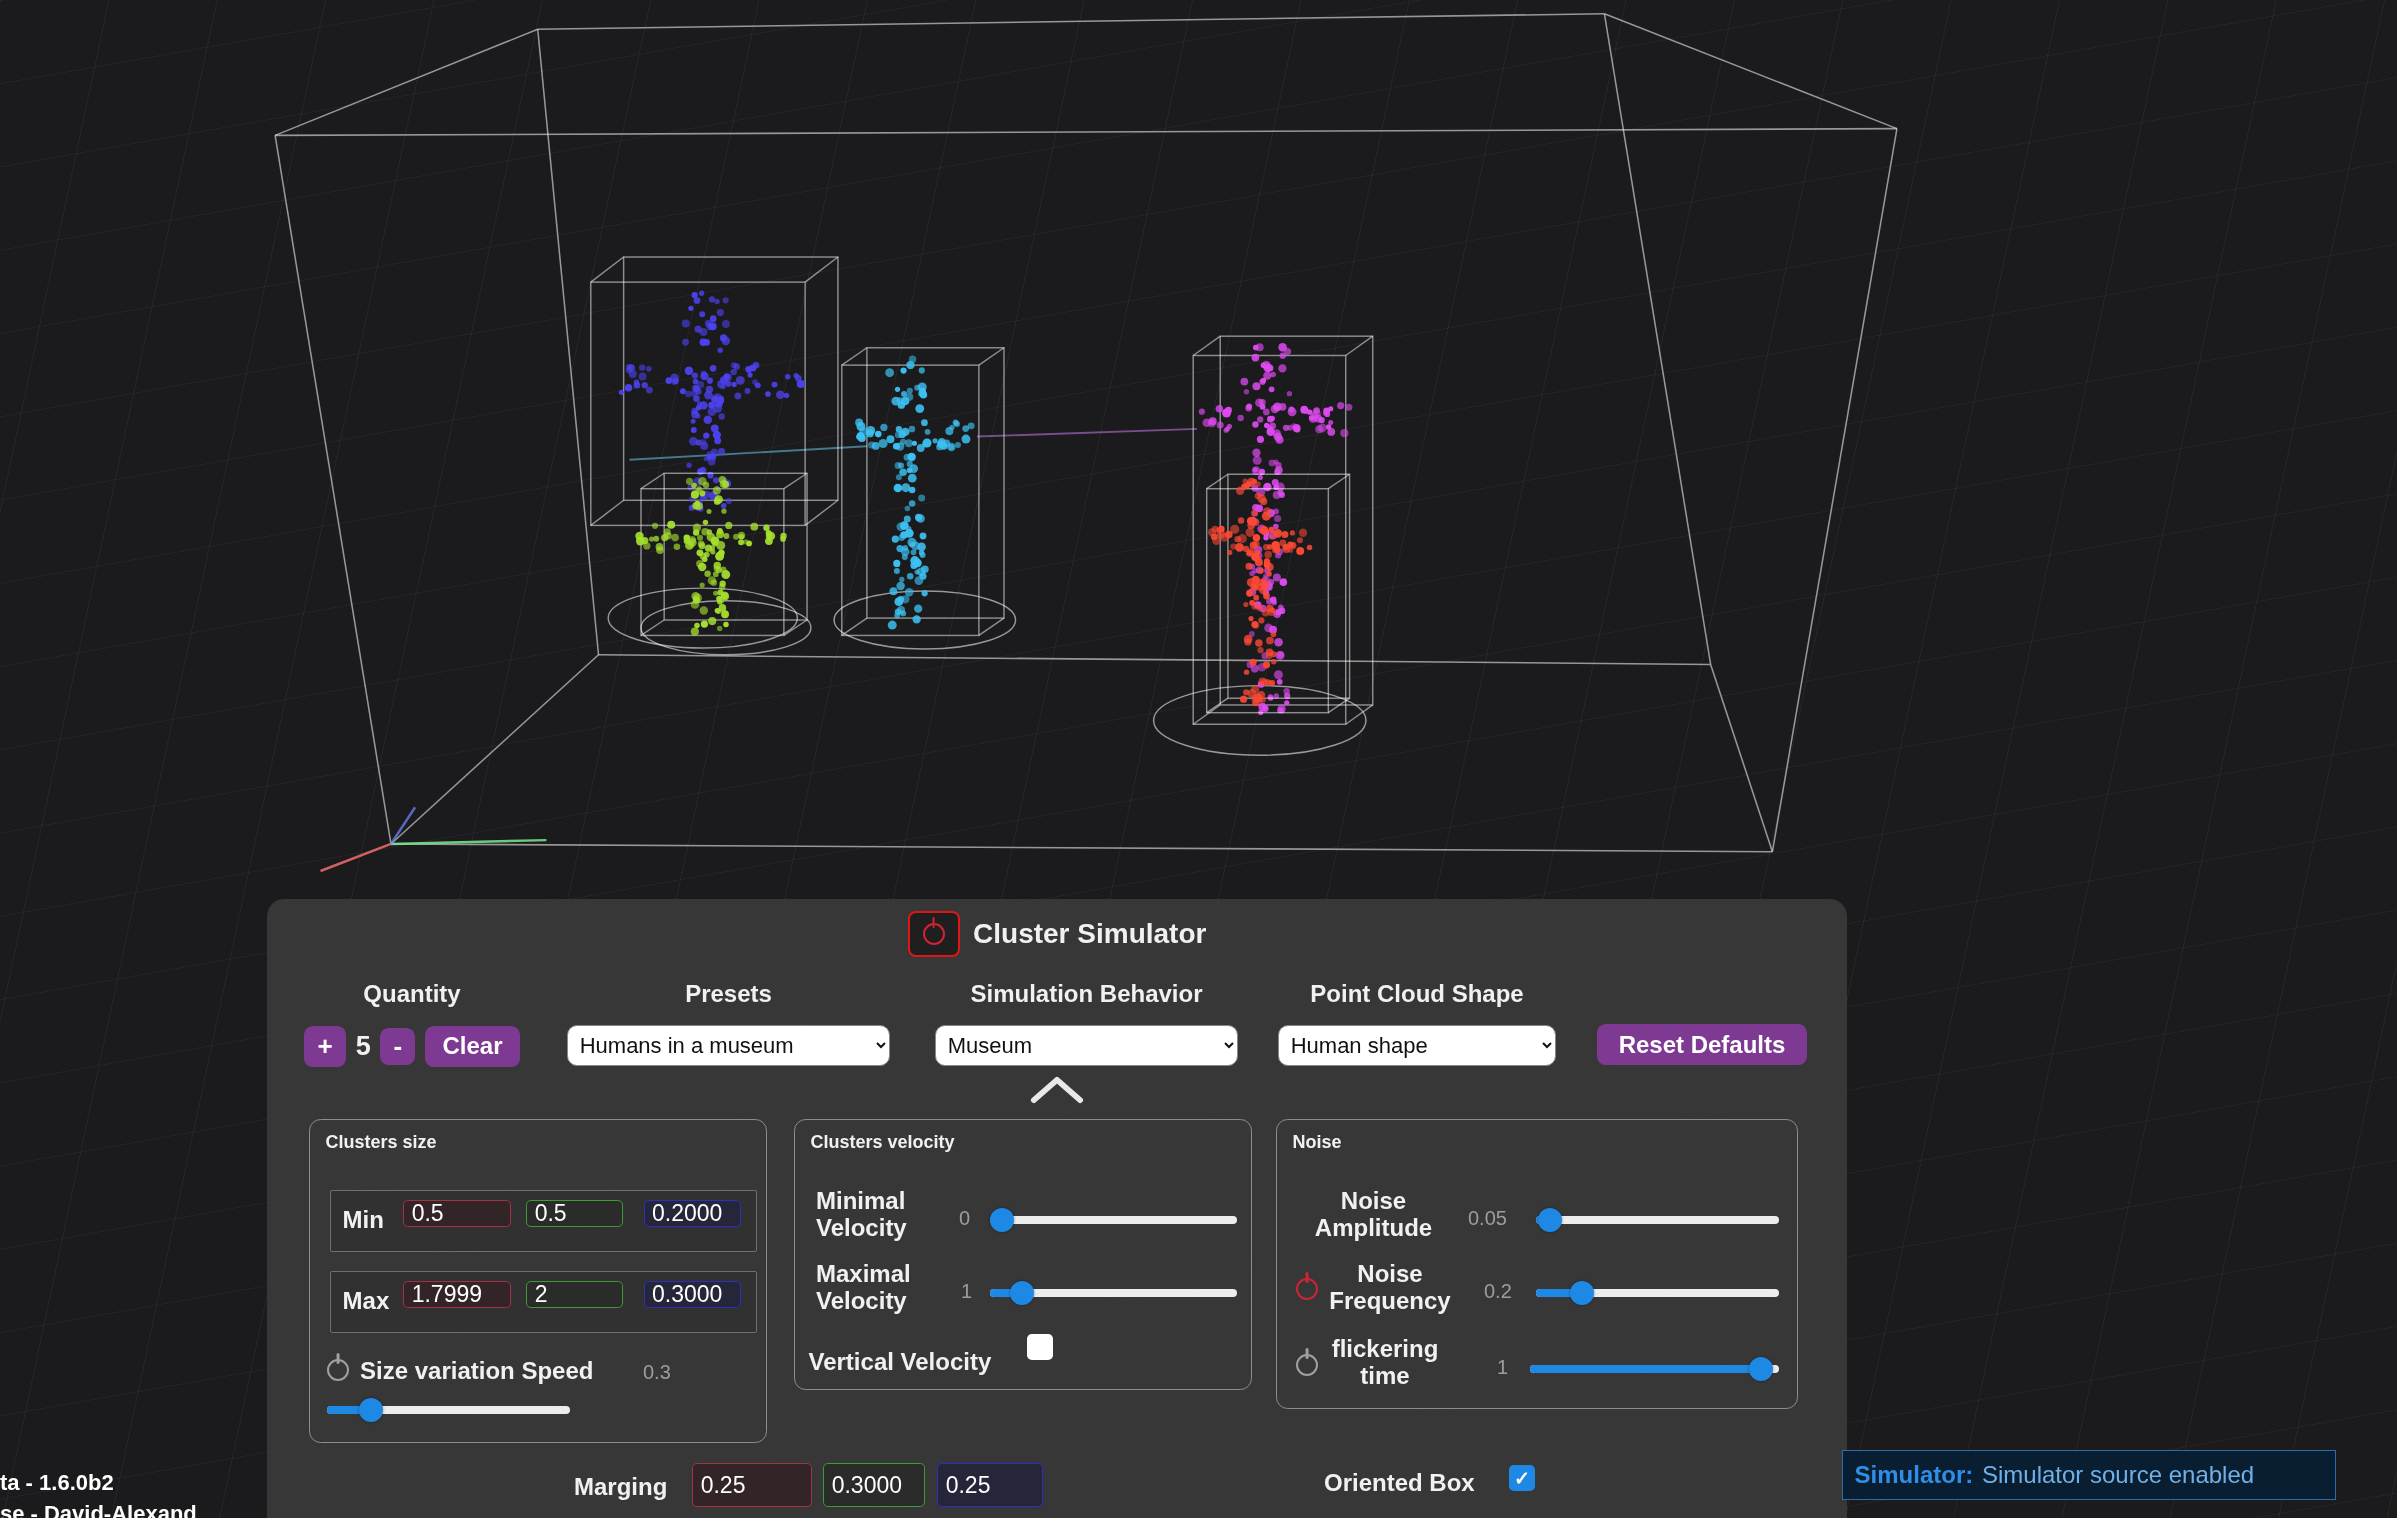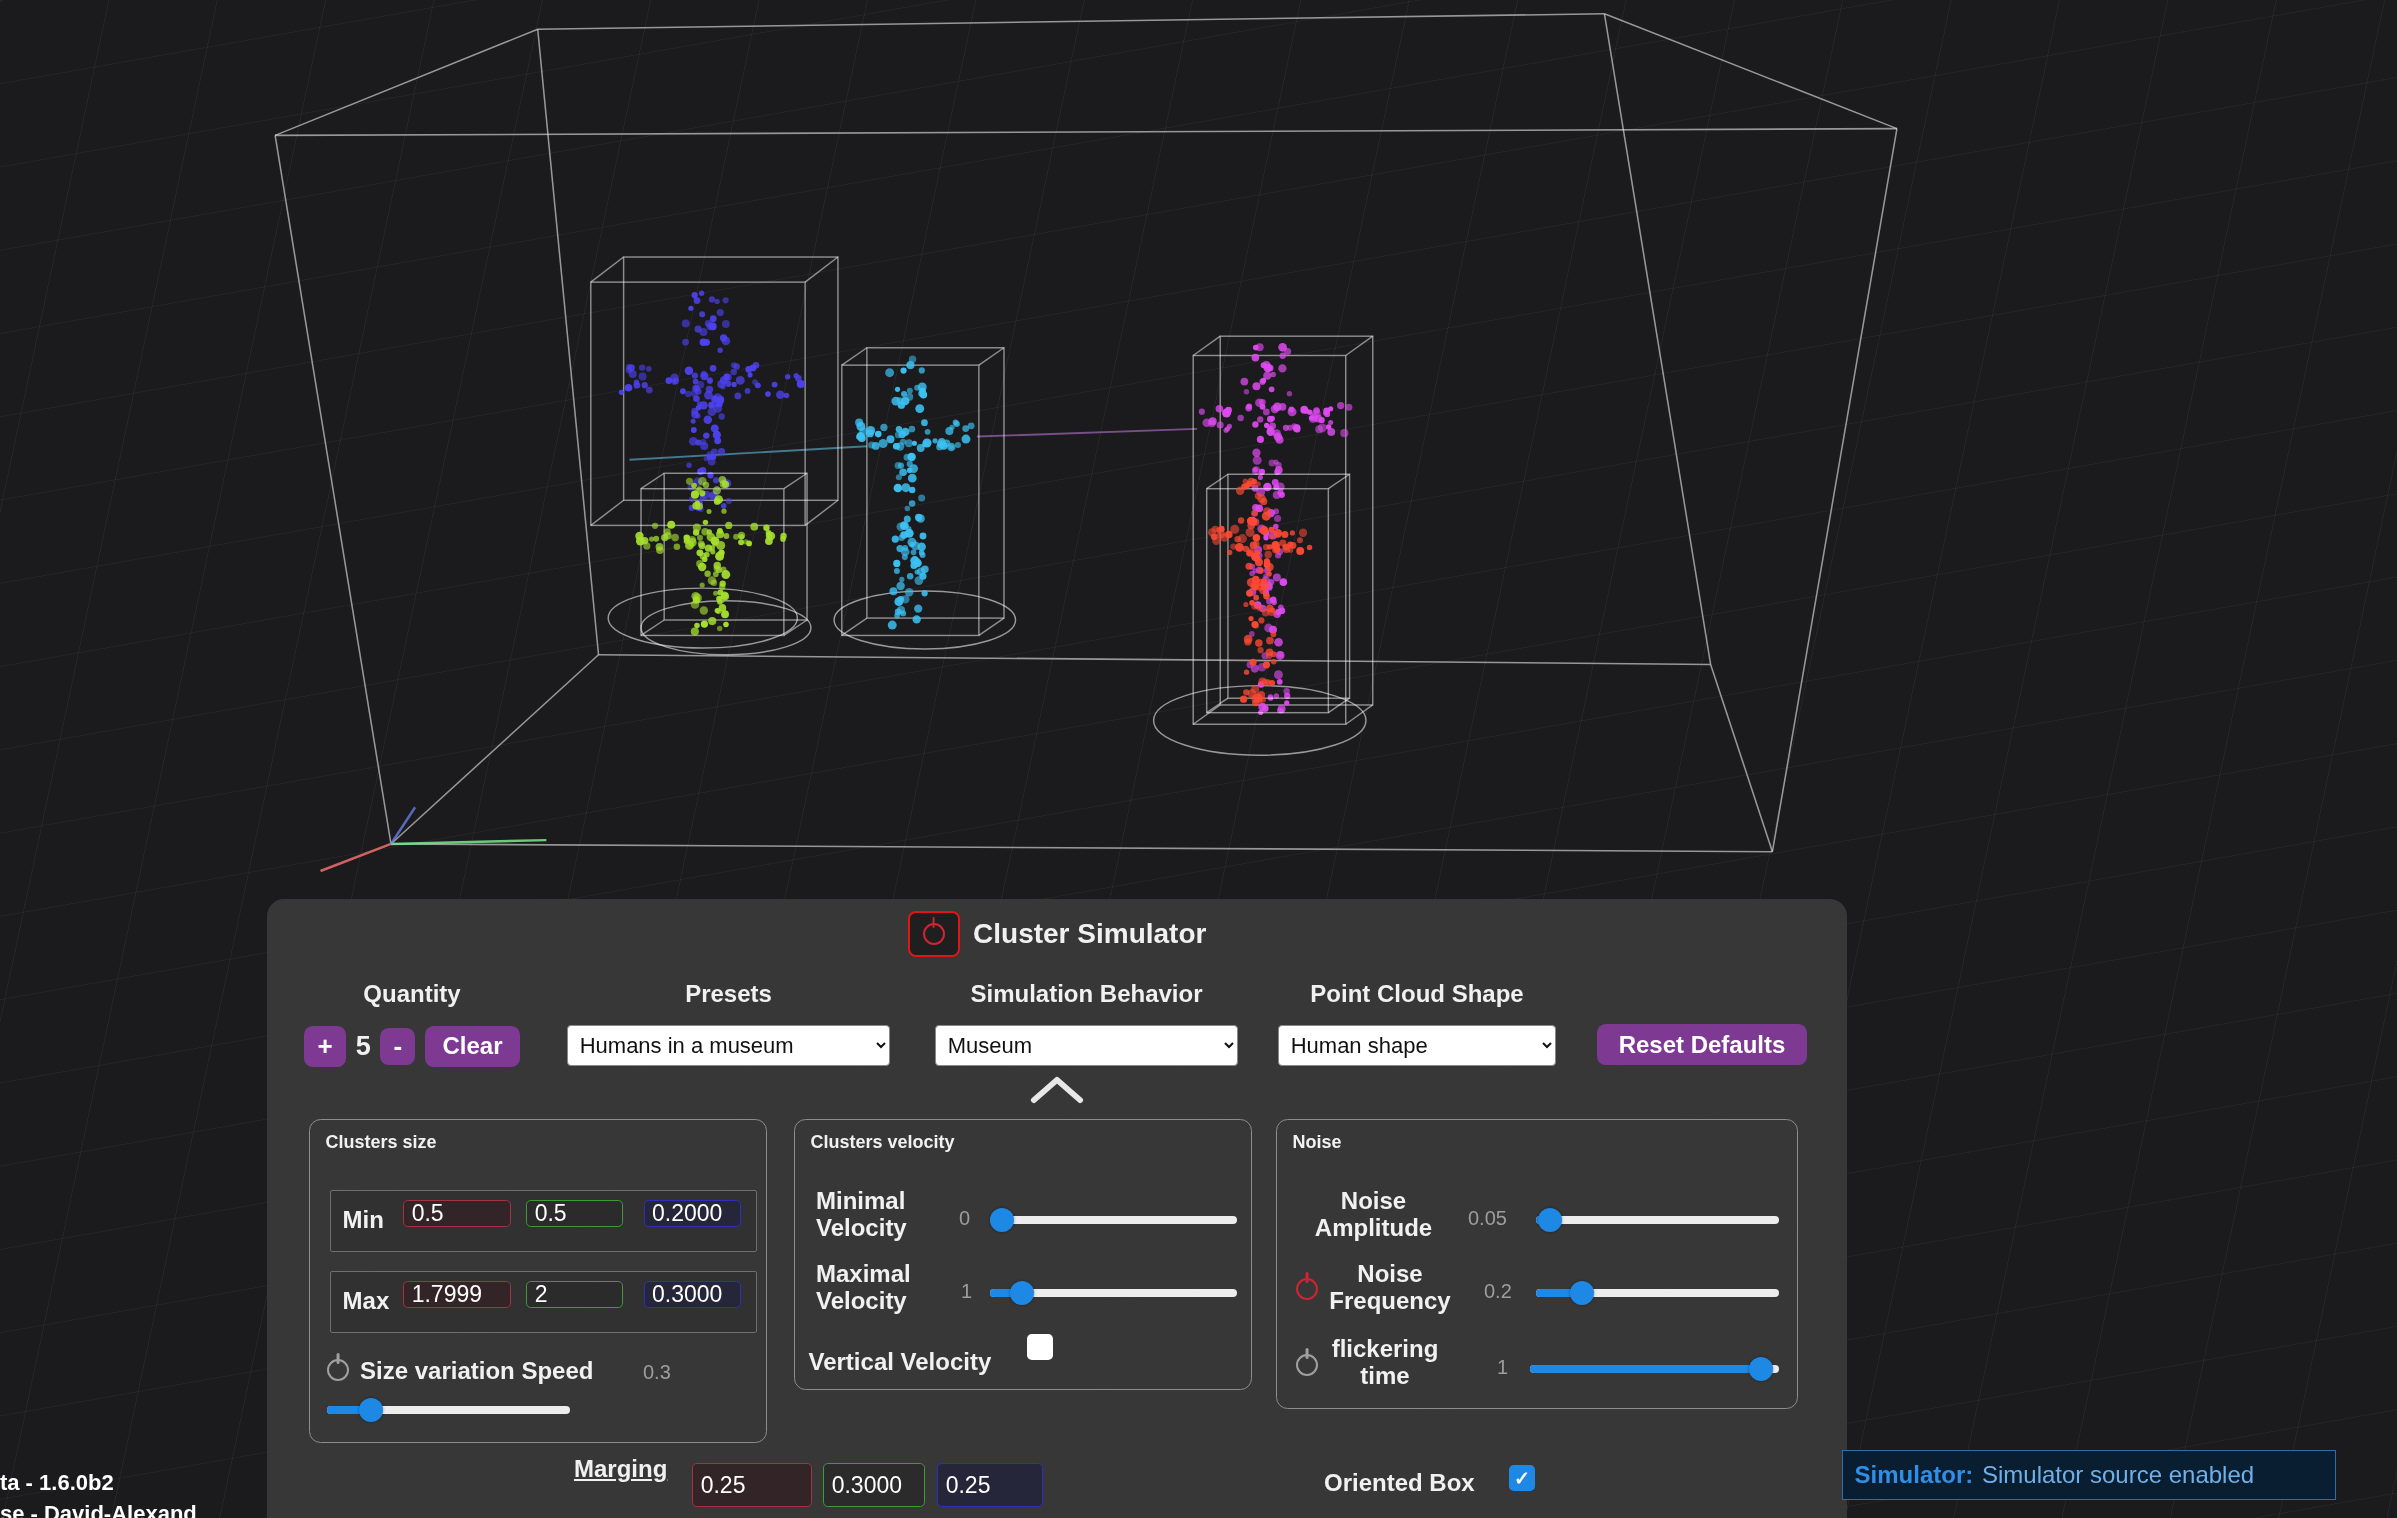--- a/index.html
+++ b/index.html
@@ -29,21 +29,21 @@
   .lbl-behavior{left:668px;width:303px;}
   .lbl-shape{left:1011px;width:278px;}
 
   .quantity-controls{position:absolute;left:29px;top:126px;width:232px;height:42px;display:flex;
     align-items:center;justify-content:center;gap:9.7px;}
   .btn{background:#7e3a92;color:#fff;border:none;border-radius:8.7px;font-size:24px;font-weight:bold;
     height:41px;padding:0 17.4px;font-family:inherit;cursor:pointer;}
   .btn-sq{width:42px;padding:0;font-size:26px;}
   .btn-minus{width:35px;height:37px;}
   .qty-value{font-size:27px;font-weight:bold;}
-  .sel{position:absolute;top:126px;height:41px;font-size:22px;font-family:inherit;border-radius:4px;
+  .sel{position:absolute;top:126px;height:41px;font-size:22px;font-family:inherit;border-radius:10px;
     border:1px solid #888;background:#fff;color:#111;padding:0 7.7px;}
   .sel-presets{left:300px;width:323px;}
   .sel-behavior{left:668px;width:303px;}
   .sel-shape{left:1011px;width:278px;}
   .btn-reset{position:absolute;left:1330px;top:125px;width:210px;padding:0;}
   .chevron{position:absolute;left:763px;top:176px;width:54px;height:29px;fill:none;stroke:#e8e8e8;
     stroke-width:6;stroke-linecap:round;stroke-linejoin:round;cursor:pointer;}
 
   .grp{position:absolute;border:1px solid #8d8d8d;border-radius:11.6px;}
   .grp-size{left:42px;top:220px;width:456px;height:322px;}
@@ -97,21 +97,21 @@
   .nlabel3{left:50px;top:216px;width:116px;}
   .nval1{left:191px;top:87px;}
   .nval2{left:207px;top:160px;}
   .nval3{left:220px;top:236px;}
   .p-freq{position:absolute;left:19.3px;top:158px;}
   .p-flick{position:absolute;left:19.3px;top:234px;}
   .sl-amp{left:259px;top:86px;width:243px;}
   .sl-freq{left:259px;top:159px;width:243px;}
   .sl-flick{left:253px;top:235px;width:249px;}
 
-  .lbl-marging{position:absolute;left:307px;top:556px;font-size:24px;font-weight:bold;text-decoration:underline;}
+  .lbl-marging{position:absolute;left:307px;top:574px;font-size:24px;font-weight:bold;}
   .mi{top:564px;height:44px;}
   .m1{left:425px;width:120px;}
   .m2{left:556px;width:102px;}
   .m3{left:670px;width:106px;}
   .lbl-oriented{position:absolute;left:1057px;top:570px;font-size:24px;font-weight:bold;}
   .cb-oriented{position:absolute;left:1242px;top:566px;}
 
   .version{position:absolute;left:-13.5px;top:1467px;color:#fff;font-size:22px;font-weight:bold;
     line-height:31px;white-space:nowrap;}
   .status-bar{position:absolute;left:1842px;top:1450px;width:494px;height:50px;background:#0a1e31;

